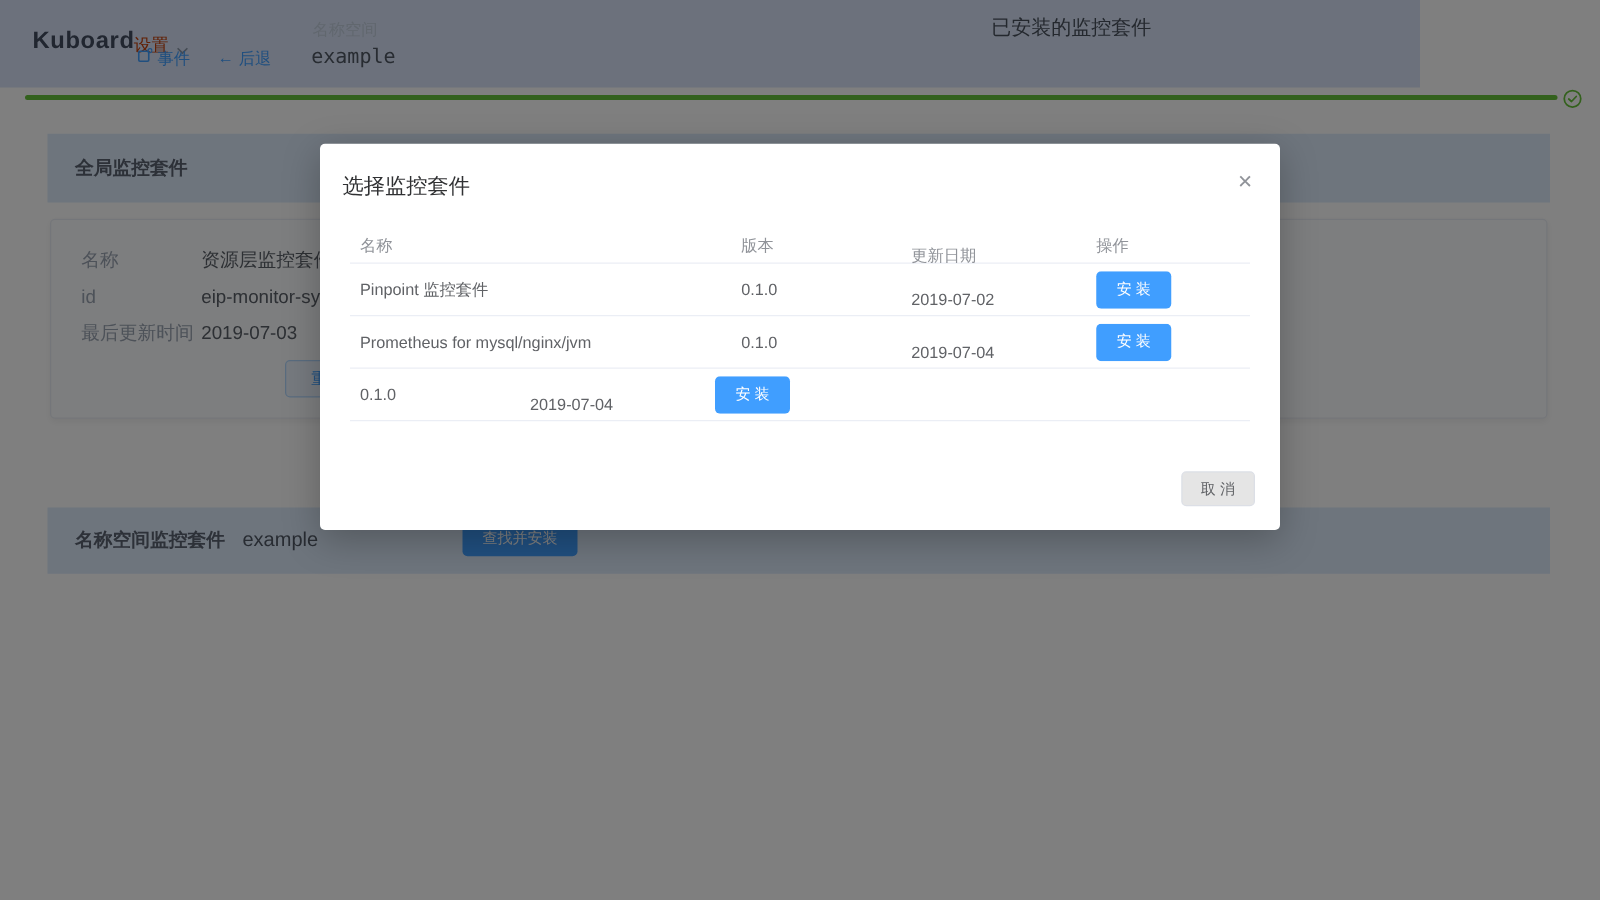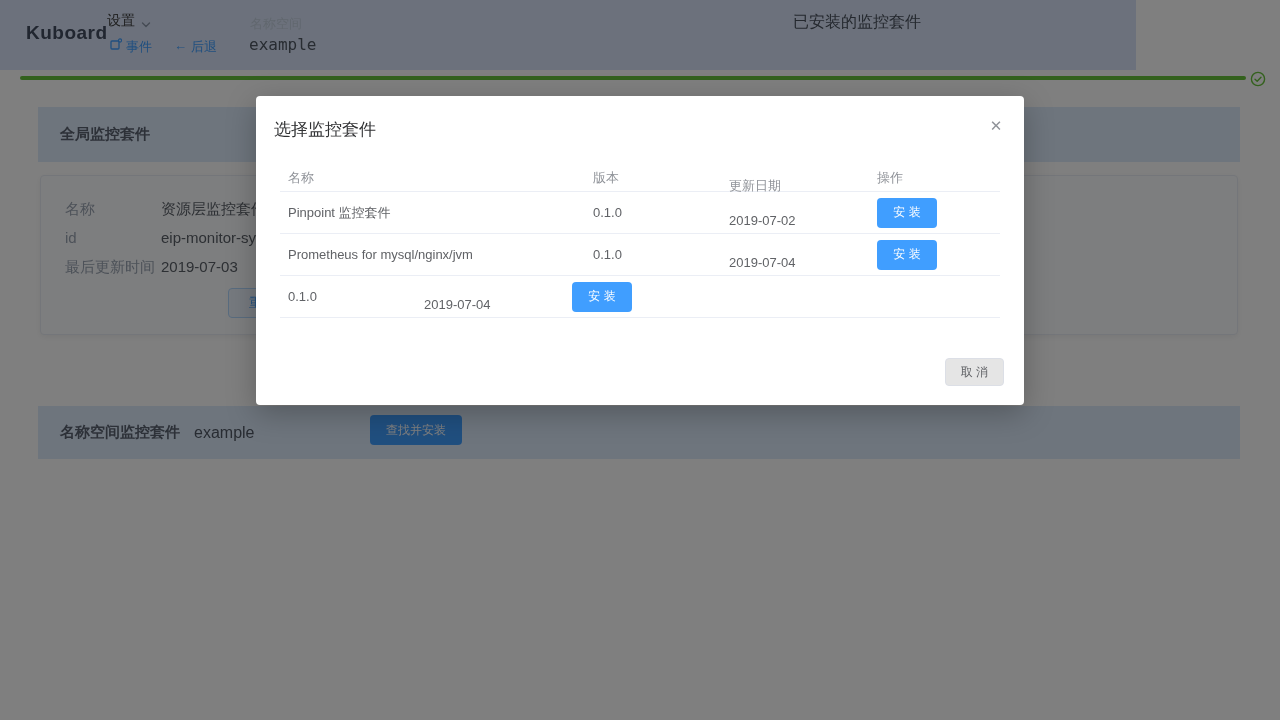--- a/index.html
+++ b/index.html
@@ -4,21 +4,21 @@
 <style>
   html,body{margin:0;padding:0;}
   body{
     width:1280px;height:720px;position:relative;overflow:hidden;
     font-family:"Liberation Sans","DejaVu Sans",sans-serif;
     background:#ffffff;
   }
   
   .top-header{position:absolute;left:0;top:0;width:1136px;height:70px;background:#d8e3f8;}
   .logo{position:absolute;left:26px;top:22px;font-size:19px;font-weight:bold;color:#424c60;letter-spacing:.5px;}
-  .nav-settings{position:absolute;left:107px;top:12px;font-size:14px;color:#404040;display:flex;align-items:flex-end;gap:6px;cursor:pointer;}
+  .nav-settings{position:absolute;left:107px;top:28px;font-size:14px;color:#c2410c;display:flex;align-items:flex-end;gap:6px;cursor:pointer;}
   .chev{width:10px;height:10px;display:inline-block;}
   .nav-row2{position:absolute;left:110px;top:38px;display:flex;align-items:center;gap:6px;font-size:13px;color:#409EFF;}
   .nav-link{display:flex;align-items:flex-start;gap:4px;cursor:pointer;color:#409EFF;}
   .nav-gap{width:10px;}
   .ns-label{position:absolute;left:250px;top:15px;font-size:13px;color:#c2cedd;}
   .ns-value{position:absolute;left:249px;top:35px;font-size:16px;color:#505864;font-family:"DejaVu Sans Mono","Liberation Mono",monospace;}
   .page-title{position:absolute;left:793px;top:12px;font-size:16px;font-weight:500;color:#48505c;}
   .progress-line{position:absolute;left:20px;top:76px;width:1226px;height:4px;border-radius:2px;background:#67C23A;}
   .progress-check{position:absolute;left:1250px;top:71px;width:16px;height:16px;}
 
@@ -38,21 +38,21 @@
         background:#ecf5ff;border:1px solid #b3d8ff;border-radius:4px;color:#409EFF;font-size:13px;
         display:flex;align-items:center;cursor:pointer;font-family:inherit;}
   .primary-btn{background:#409EFF;color:#fff;border:none;border-radius:4px;font-size:12px;
         display:flex;align-items:center;justify-content:center;cursor:pointer;font-family:inherit;}
   .find-install-btn{position:absolute;left:332px;top:9px;width:92px;height:30px;}
 
   
   .overlay{position:absolute;inset:0;background:rgba(0,0,0,0.5);z-index:10;}
 
   
-  .modal{position:absolute;left:256px;top:96px;width:768px;height:309px;background:#fff;border-radius:4px;
+  .modal{position:absolute;left:256px;top:115px;width:768px;height:309px;background:#fff;border-radius:4px;
          box-shadow:0 8px 30px rgba(0,0,0,0.25);z-index:20;box-sizing:border-box;}
   .modal-title{position:absolute;left:18px;top:22px;font-size:17px;color:#303133;font-weight:500;}
   .modal-close{position:absolute;right:18px;top:20px;width:20px;height:20px;display:flex;align-items:center;justify-content:center;
          color:#909399;font-size:15px;cursor:pointer;}
   .mtable{position:absolute;left:24px;top:68px;width:720px;font-size:13px;}
   .mt-row{display:flex;align-items:center;border-bottom:1px solid #ebeef5;box-sizing:border-box;}
   .mt-head{height:28px;color:#909399;}
   .mt-data{height:42px;color:#606266;}
   .col{padding-left:8px;box-sizing:border-box;white-space:nowrap;overflow:hidden;}
   .col-name{width:305px;} .col-ver{width:136px;} .col-date{width:148px;margin-top:16px;} .col-act{width:131px;}

